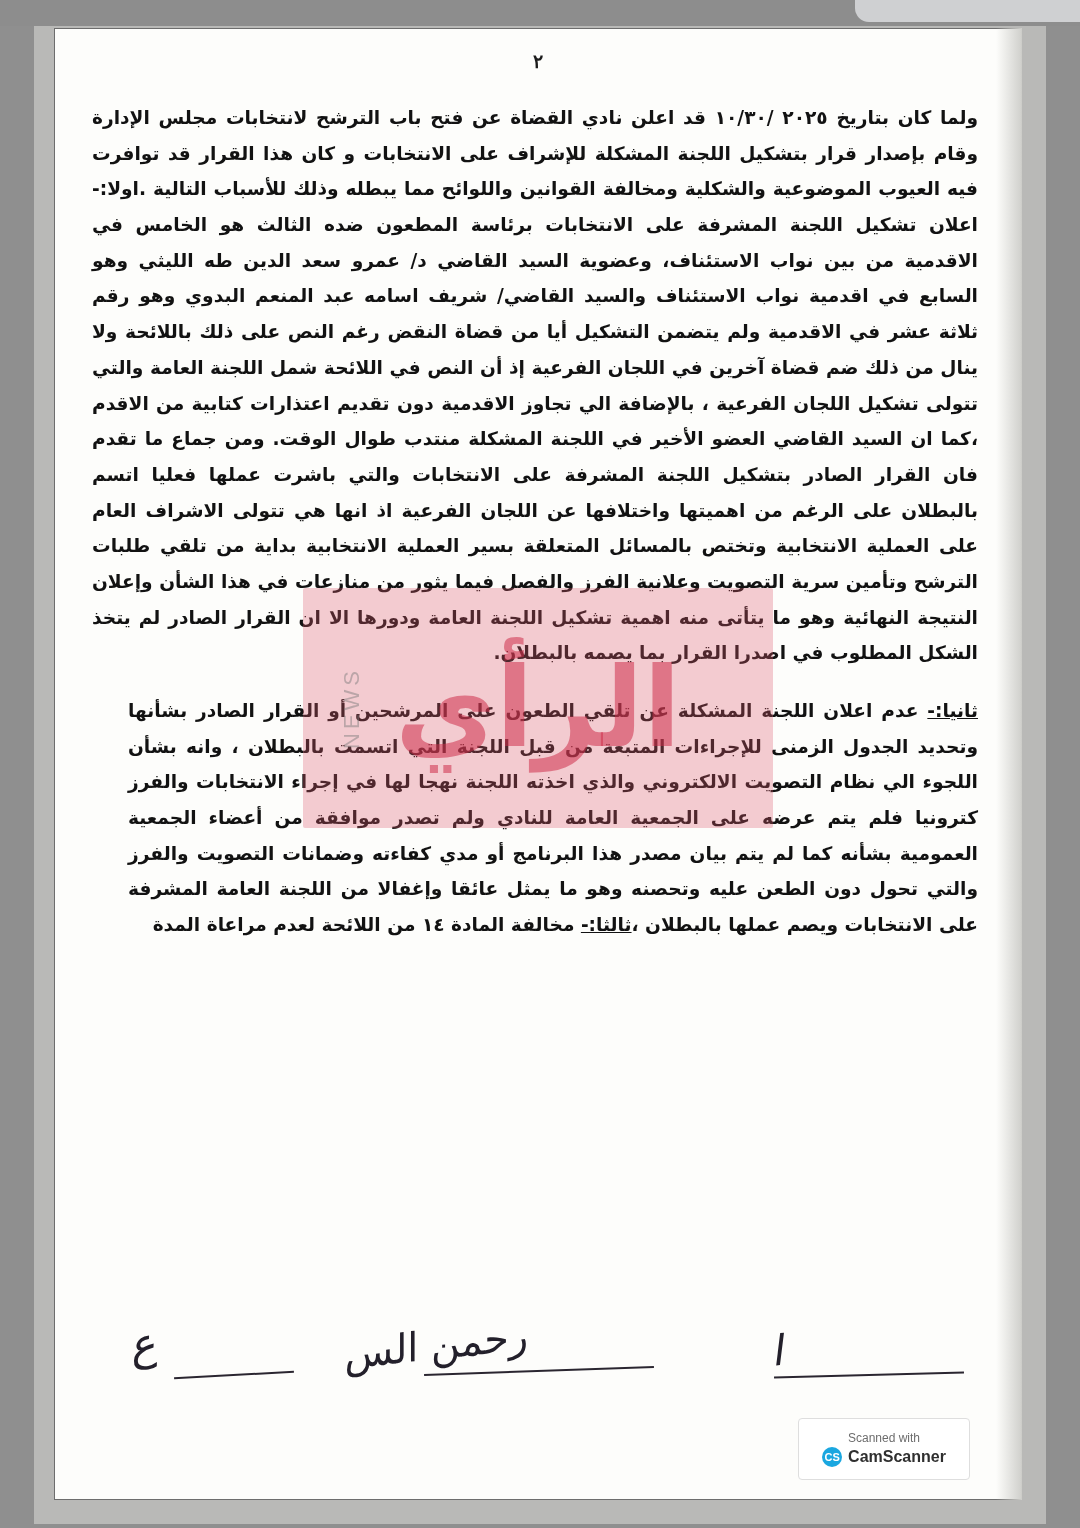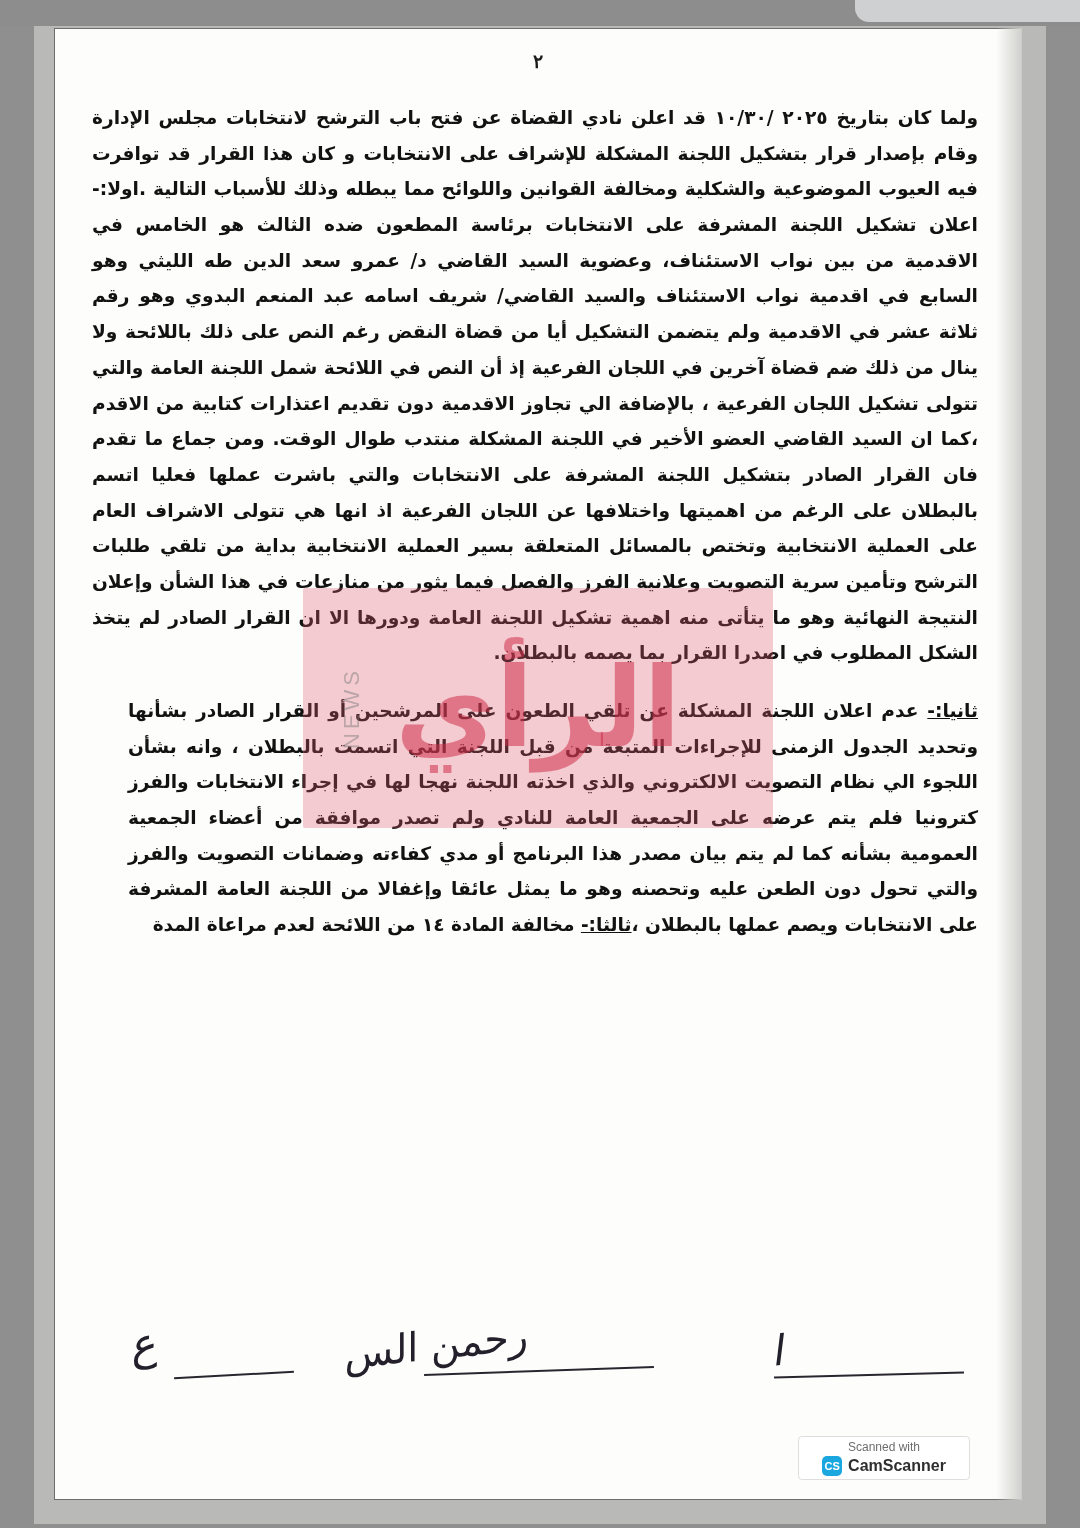--- a/index.html
+++ b/index.html
@@ -178,21 +178,21 @@
   .st1 { left: 120px; top: 74px; width: 120px; transform: rotate(-3deg); }
   .st2 { left: 370px; top: 70px; width: 230px; transform: rotate(-2deg); }
   .st3 { left: 720px; top: 74px; width: 190px; transform: rotate(-1.5deg); }
 
   
   .cam-badge {
     position: absolute;
     right: 52px;
     bottom: 20px;
     width: 172px;
-    height: 44px;
+    height: 62px;
     background: #ffffff;
     border: 1px solid #dedede;
     border-radius: 4px;
     display: flex;
     flex-direction: column;
     justify-content: center;
     padding: 4px 10px;
     box-sizing: border-box;
     direction: ltr;
   }
@@ -205,21 +205,21 @@
   .cam-bottom {
     display: flex;
     align-items: center;
     justify-content: center;
     gap: 6px;
     margin-top: 2px;
   }
   .cam-logo {
     width: 20px; height: 20px;
     background: #1aa7e0;
-    border-radius: 5px;
+    border-radius: 10px;
     color: #fff;
     font-size: 11px;
     font-weight: bold;
     display: flex;
     align-items: center;
     justify-content: center;
     font-family: "Liberation Sans", sans-serif;
   }
   .cam-name {
     font-size: 16px;

